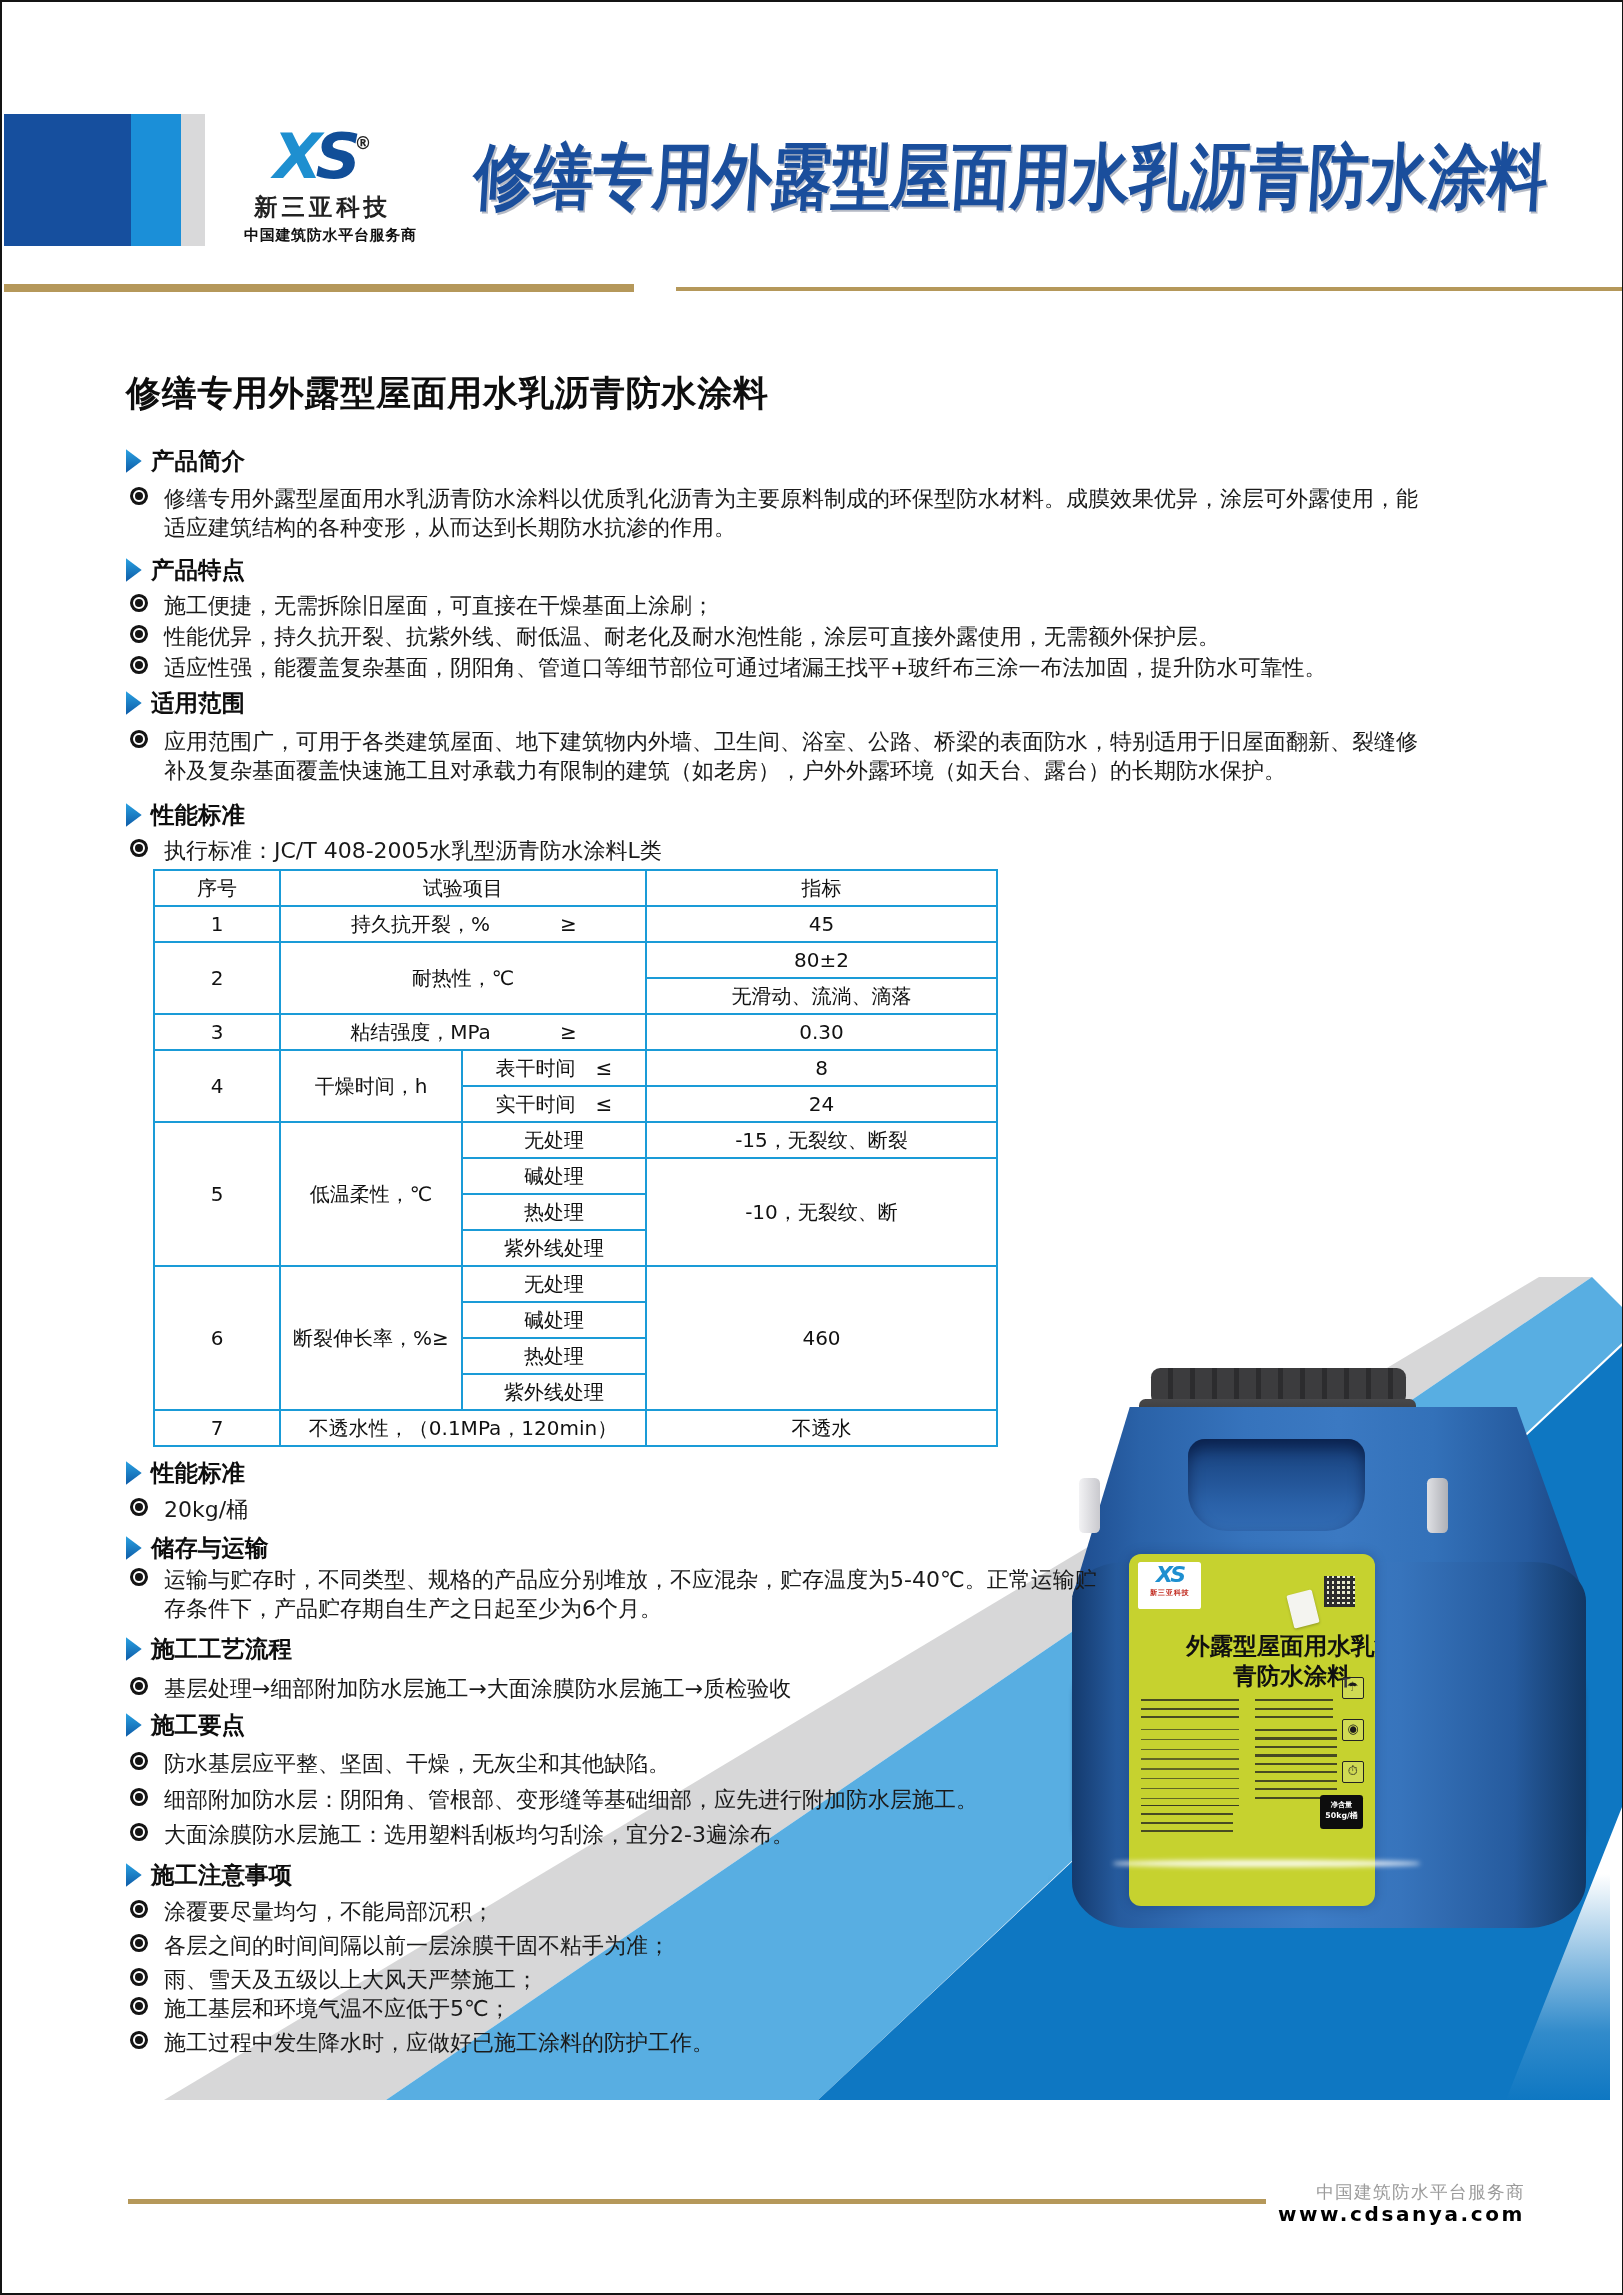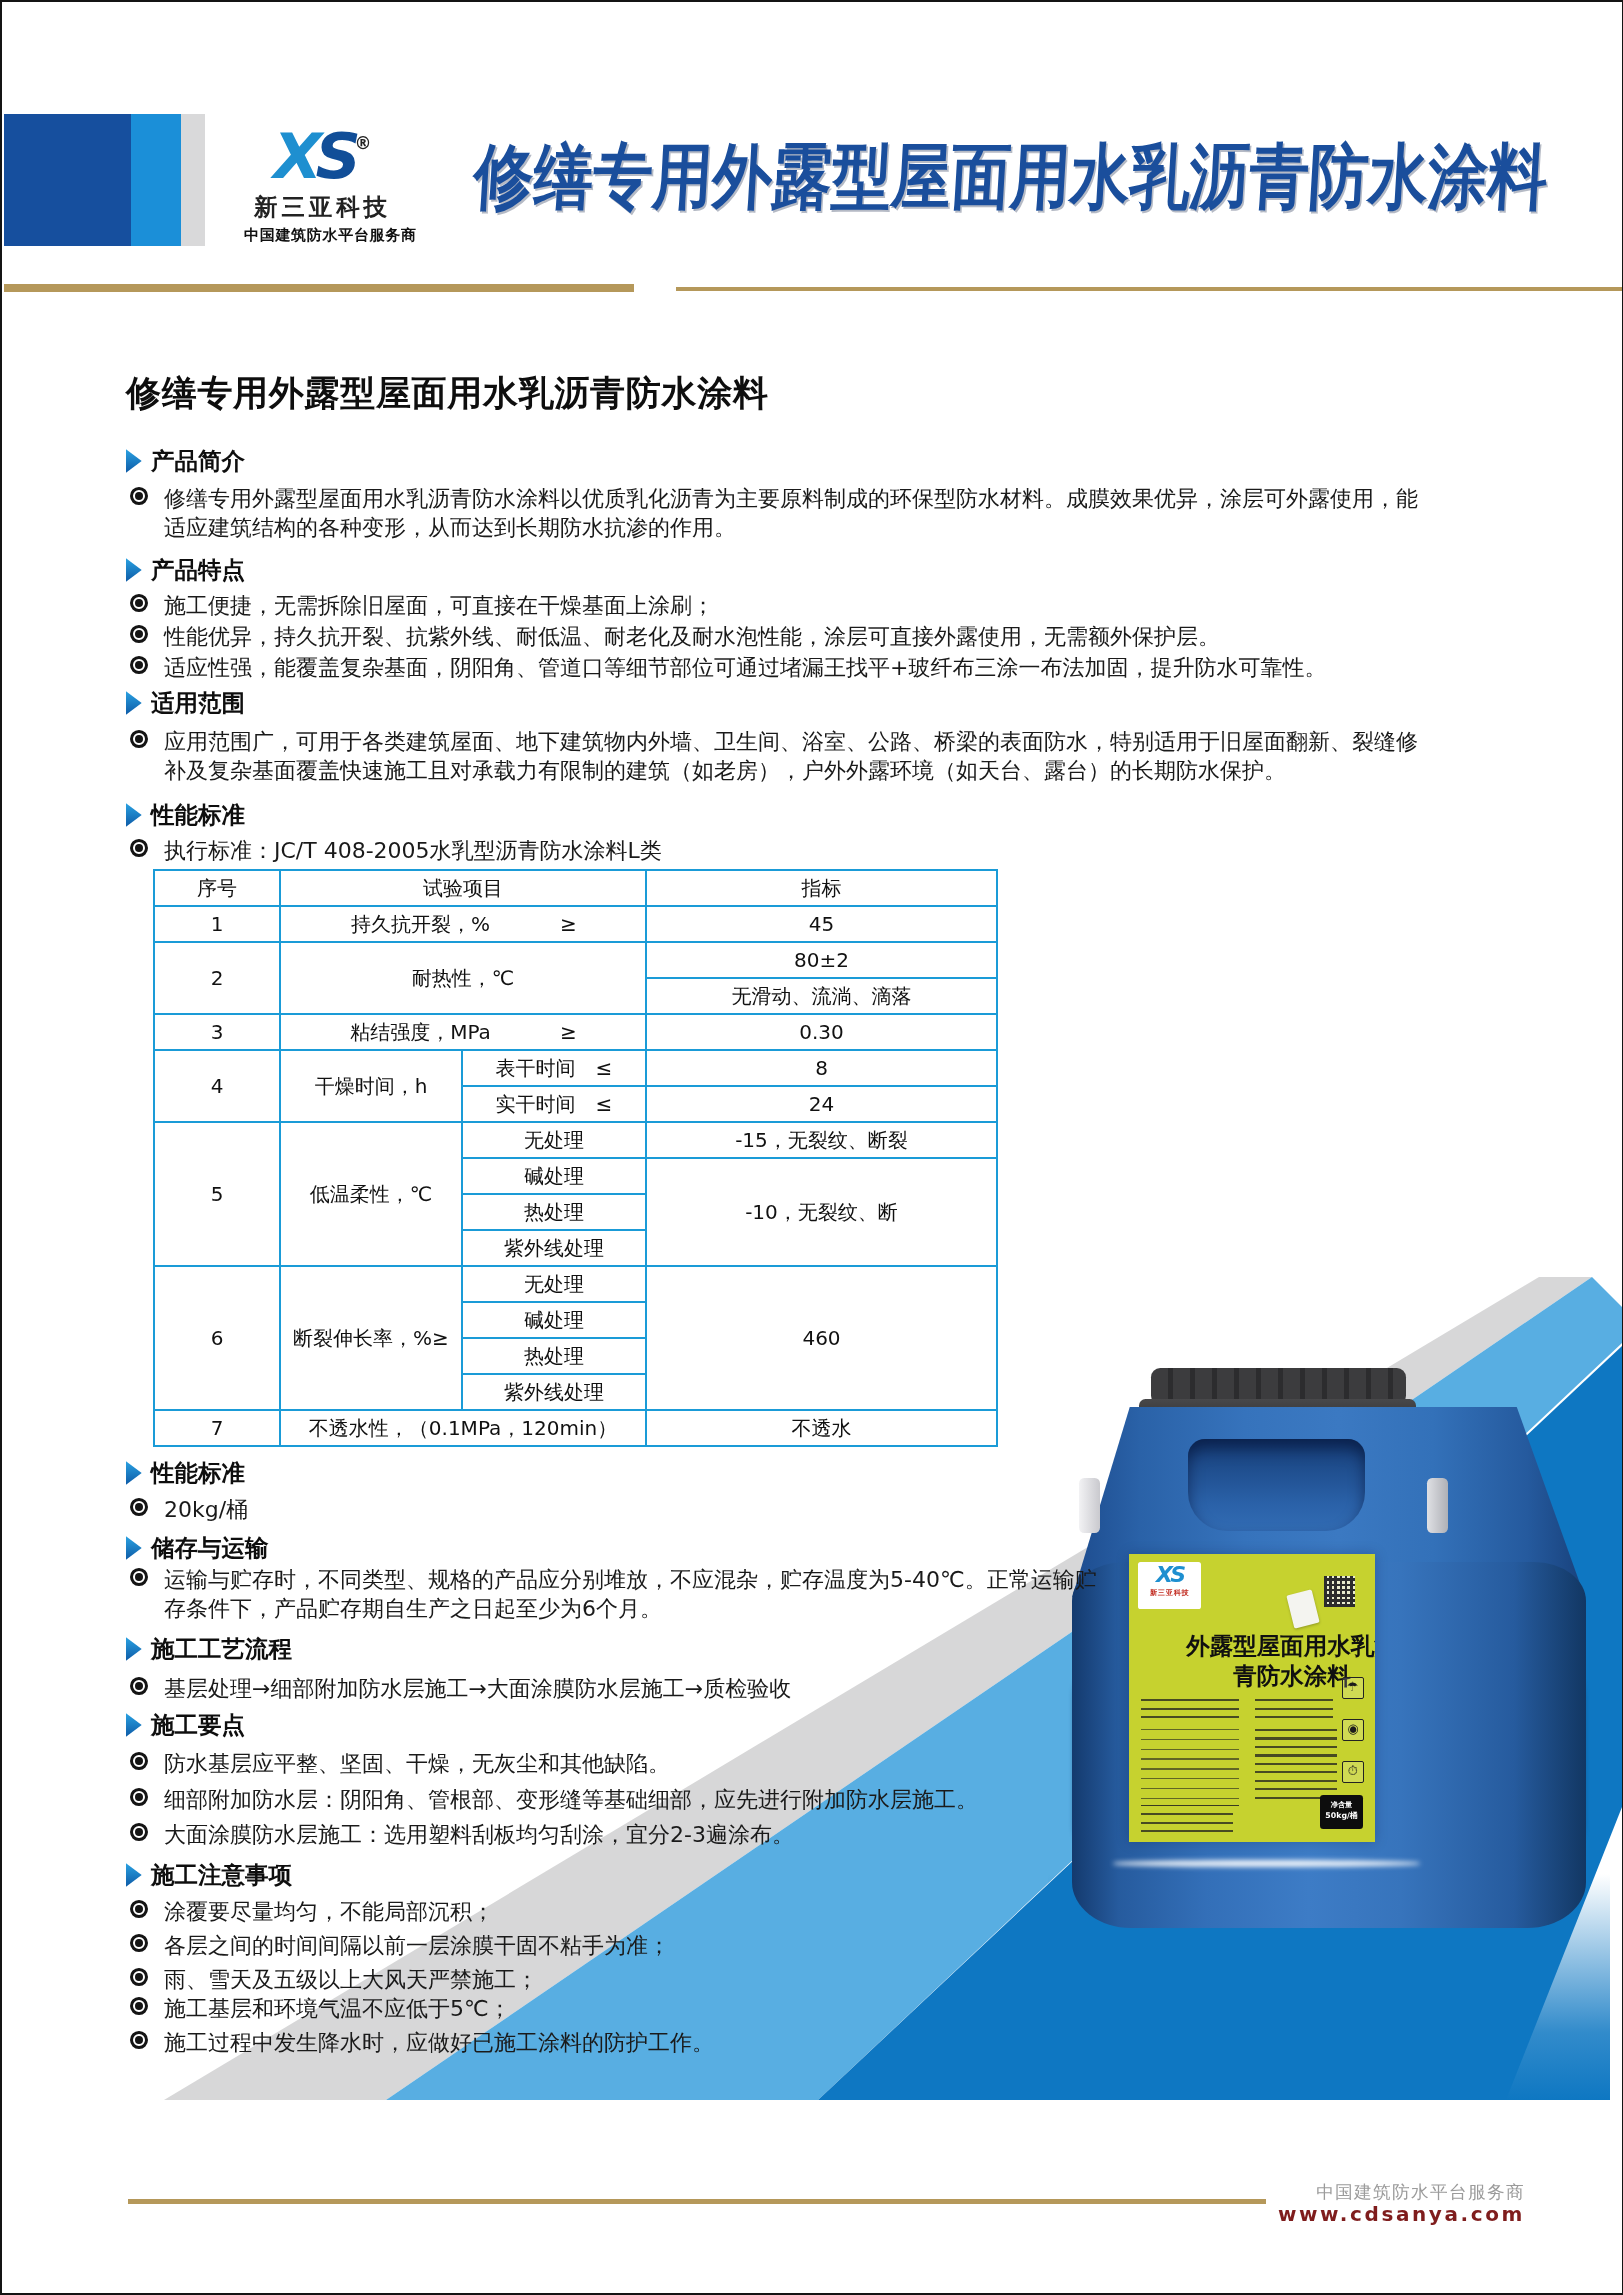--- a/index.html
+++ b/index.html
@@ -72,22 +72,22 @@
     background:linear-gradient(180deg,#163e78,#2a61a8 70%,#326cb4);
     border-radius:17px 17px 39px 39px; box-shadow:inset 0 9.2px 14.4px rgba(0,10,40,.55);}
   .body-main{position:absolute; left:5.2px; top:196px; width:514px; height:366px;
     background:linear-gradient(90deg,#143a6e 0%,#265b9e 9%,#336fb8 26%,#3d7cc6 46%,#3774bc 64%,#265b9e 86%,#123763 100%);
     border-radius:52px 52px 59px 59px / 39px 39px 46px 46px;}
   .clip{position:absolute; width:21px; height:55px; background:linear-gradient(90deg,#f2f2f4,#c9c9ce); border-radius:5.2px; top:112px;}
   .clip.left{left:11.8px;} .clip.right{left:360px; background:linear-gradient(90deg,#dfe0e4,#aeb0b6);}
   .floor-glow{position:absolute; left:46px; top:494px; width:307px; height:6.5px; background:#fff;
     border-radius:50%; filter:blur(2.6px); opacity:.9;}
   
-  .label{position:absolute; left:62px; top:188px; width:246px; height:288px; background:var(--label-yellow);
-    border-radius:0; box-shadow:0 0 11.8px rgba(0,20,60,.25); overflow:hidden;}
+  .label{position:absolute; left:62px; top:188px; width:246px; height:352px; background:var(--label-yellow);
+    border-radius:12px; box-shadow:0 0 11.8px rgba(0,20,60,.25); overflow:hidden;}
   .chip{position:absolute; left:9.2px; top:7.8px; width:63px; height:47px; background:#fff; border-radius:2.6px; text-align:center;}
   .chip-xs{font-size:22px; font-weight:bold; font-style:italic; letter-spacing:-2.6px; line-height:26px;}
   .chip-sub{font-size:7.2px; font-weight:bold; color:#c22b20; letter-spacing:0.7px;}
   .qr{position:absolute; left:195px; top:22px; width:31px; height:31px;
     background-image:repeating-linear-gradient(0deg,#2c2c2c 0 2.6px,transparent 2.6px 5.2px),
                      repeating-linear-gradient(90deg,#2c2c2c 0 2.6px,#e9eccf 2.6px 5.2px);}
   .sticker{position:absolute; left:161px; top:38px; width:26px; height:34px; background:#f4f4f0;
     transform:rotate(-14deg); border-radius:2px; box-shadow:0 1.3px 2.6px rgba(0,0,0,.25);}
   .label-title{position:absolute; left:0; top:77px; width:100%; text-align:center; font-size:23.5px;
     line-height:30px; font-weight:900; color:#101010;padding-left:40px;}
@@ -105,21 +105,21 @@
     transform:scaleY(-1); transform-origin:top;
     background:linear-gradient(90deg,#143a6e 0%,#265b9e 9%,#336fb8 26%,#3d7cc6 46%,#3774bc 64%,#265b9e 86%,#123763 100%);
     border-radius:52px 52px 39px 39px;}
   .refl-label{position:absolute; left:57px; bottom:7.8px; width:246px; height:157px; background:var(--label-yellow); opacity:.55;}
   .refl-fade{left:1046px; top:1872px; width:562px; height:226px; z-index:2;
     background:linear-gradient(180deg,rgba(14,119,194,0) 0%,rgba(14,119,194,.85) 70%,#0e77c2 100%);}
   
   .foot-line{left:126px; top:2197px; width:1138px; height:5.2px; background:var(--gold);}
   .foot-service{left:1046px; top:2178px; width:477px; text-align:right; font-size:17.7px; color:#9b9b9b; letter-spacing:1.3px;}
   .foot-site{left:1046px; top:2200px; width:477px; text-align:right; font-size:20px; font-weight:bold;
-    color:#7f1d1d; letter-spacing:2.6px;}
+    color:#000000; letter-spacing:2.6px;}
   .z2{z-index:2;} .z4{z-index:4;}
 </style>
 </head>
 <body>
 
 <div class="page">
 
   <div class="abs hdr-dark z2"></div>
   <div class="abs hdr-light z2"></div>
   <div class="abs hdr-gray z2"></div>

